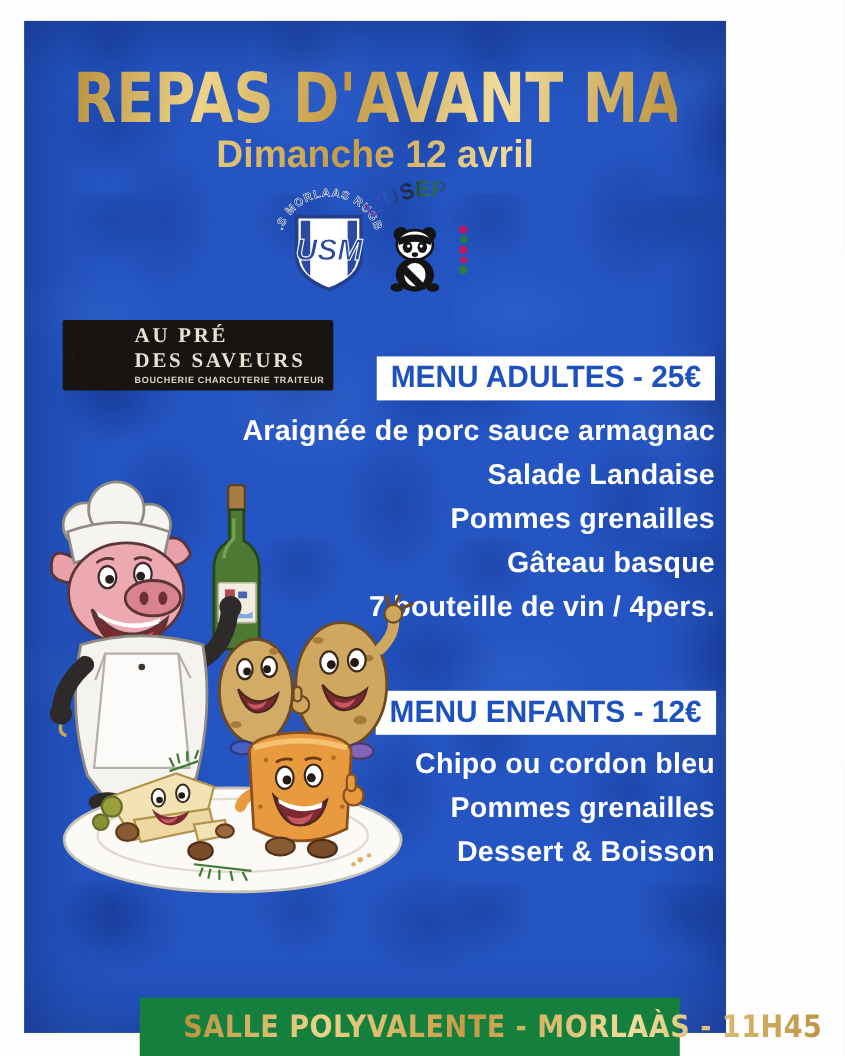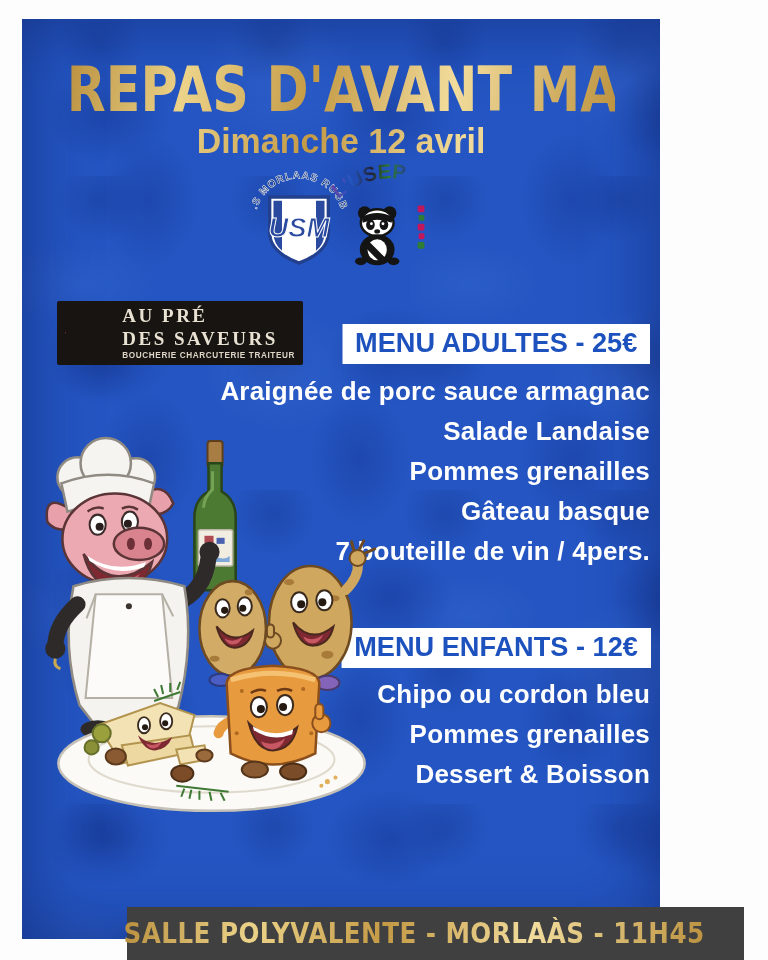--- a/index.html
+++ b/index.html
@@ -36,21 +36,21 @@
     position:absolute; top:102px; left:0; right:0; text-align:center;
     font-weight:bold; font-size:35px; transform:scale(.97,1); white-space:nowrap;
   }
 
   .logos { position:absolute; top:140px; left:0; right:0;
            display:flex; justify-content:center; align-items:flex-start; }
   .logos svg { display:block; }
   .usep-logo { margin-left:-22px; margin-top:4px; }
 
   .butcher-banner {
-    position:absolute; left:35px; top:282px; width:246px; height:64px;
+    position:absolute; left:35px; top:272px; width:246px; height:64px;
     background:#171412; display:flex; align-items:center; padding:6px 8px;
     border-radius:2px;
     gap:48px;
   }
   .butcher-text { margin-left:8px; color:#e9e1d2; line-height:1; }
   .butcher-line1, .butcher-line2 {
     font-family:"Liberation Serif", serif; font-weight:bold;
     font-size:19px; letter-spacing:2.5px;
   }
   .butcher-line2 { margin-top:4px; }
@@ -75,23 +75,23 @@
   }
 
   .illustration { position:absolute; left:3px; top:412px; width:368px; height:398px; }
 
   .inscription {
     position:absolute; left:0; right:0; top:856px; text-align:center;
     color:#ffffff; font-weight:bold; font-size:19.5px; white-space:nowrap;
   }
 
   .venue-banner {
-    position:absolute; left:127px; top:907px; width:617px; height:53px;
-    background:#404040; z-index:3;
-    display:flex; align-items:center; justify-content:flex-end;
+    position:absolute; left:127px; top:907px; width:491px; height:53px;
+    background:#15803d; z-index:3;
+    display:flex; align-items:center; justify-content:flex-start;
   }
   .venue-text {
     font-family:"DejaVu Sans", sans-serif; font-weight:bold; font-size:28px;
     white-space:nowrap; transform:scale(.88,1); letter-spacing:.5px;
   }
 </style>
 </head>
 <body>
 
 <div class="page">

